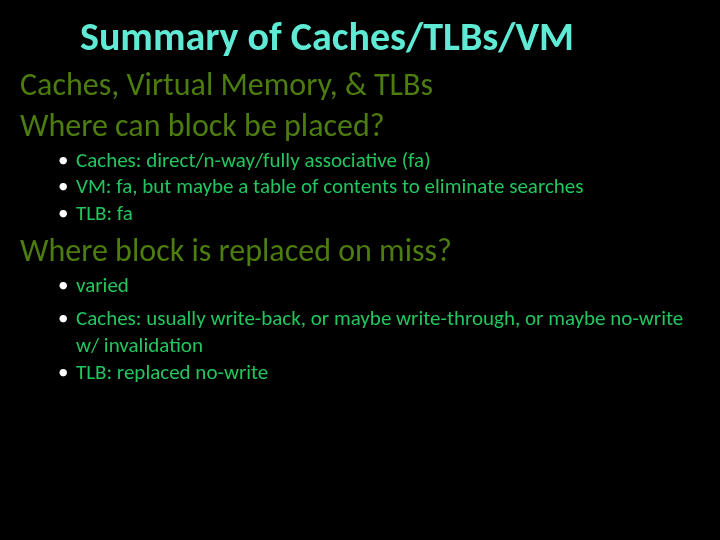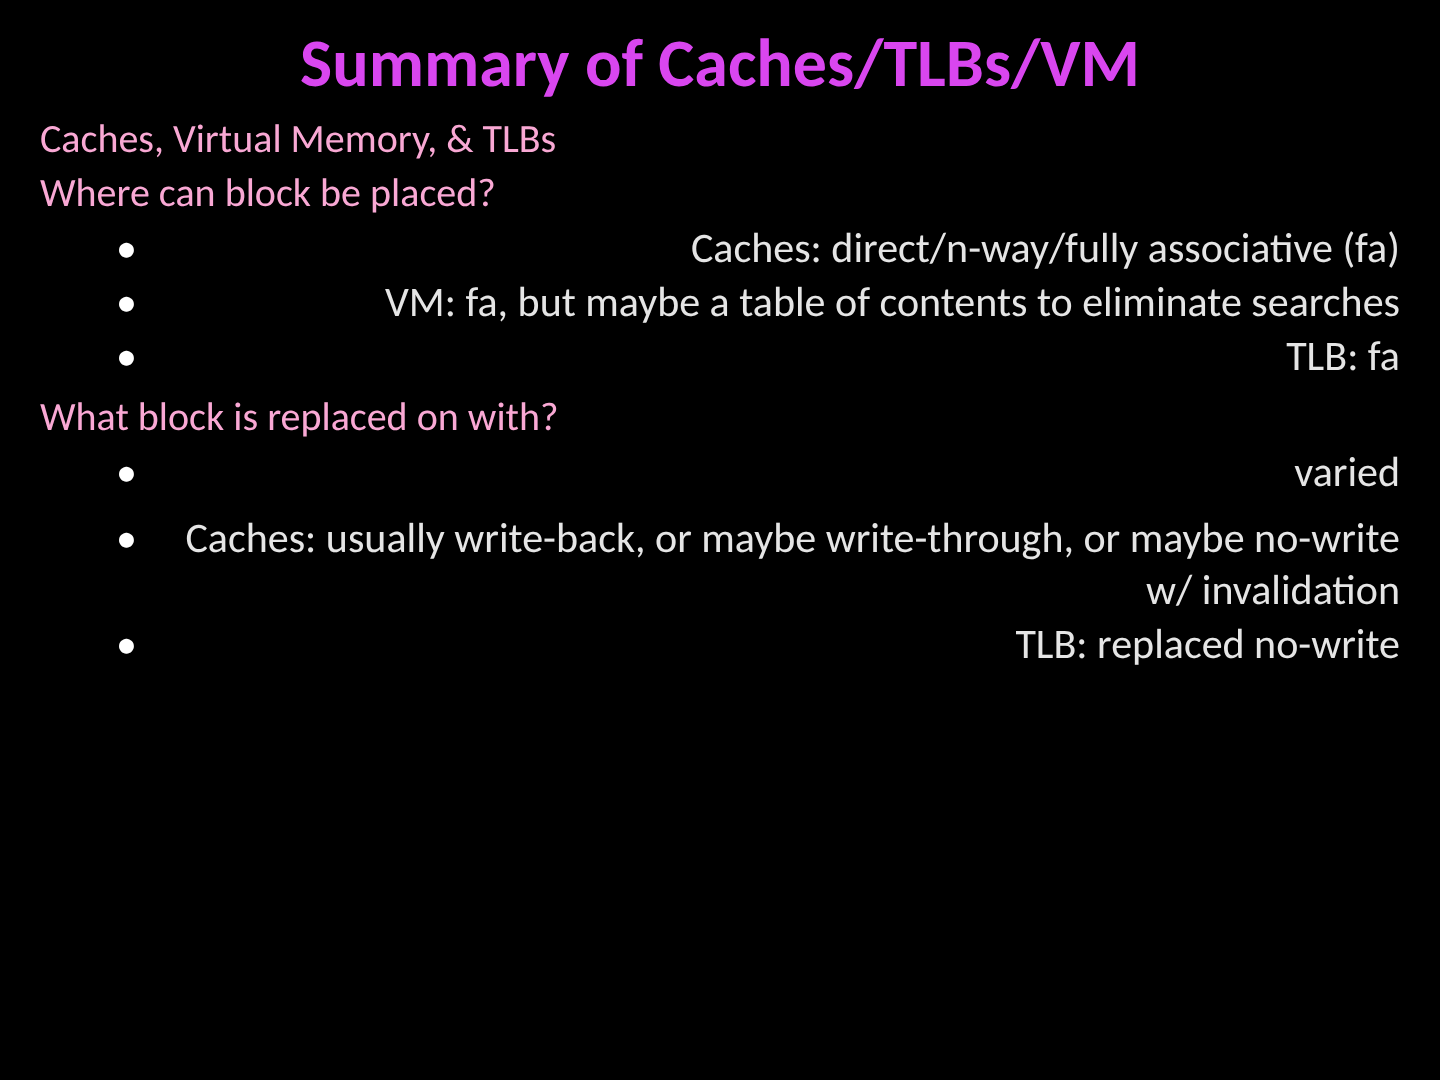--- a/index.html
+++ b/index.html
@@ -11,46 +11,45 @@
     font-family: Calibri, "Segoe UI", Arial, sans-serif;
     overflow: hidden;
   }
   .slide {
     width: 720px;
     height: 540px;
     box-sizing: border-box;
     padding: 8px 20px 0 20px;
   }
   .title {
-    color: #d946ef;
-    font-size: 34px;
+    color: #5eead4;
+    font-size: 40px;
     font-weight: 600;
-    text-align: center;
+    text-align: left;
     margin: 4px 0 6px 0;
     padding-left: 60px;
     padding-right: 60px;
   }
   .section {
-    color: #f9a8d4;
-    font-size: 20px;
+    color: #4d7c0f;
+    font-size: 32px;
     font-weight: 400;
     margin: 4px 0 2px 0;
     line-height: 1.15;
   }
   ul.bullets {
     margin: 2px 0 6px 0;
     padding-left: 56px;
     list-style: none;
   }
   ul.bullets li {
-    color: #e5e5e5;
+    color: #22c55e;
     font-size: 21px;
     line-height: 1.28;
     position: relative;
-    text-align: right;
   }
   ul.bullets li::before {
     content: "•";
     position: absolute;
     left: -18px;
     top: 0;
     color: #ffffff;
     font-size: 21px;
   }
 </style>
@@ -62,21 +61,21 @@
   <div class="title">Summary of Caches/TLBs/VM</div>
 
   <div class="section">Caches, Virtual Memory, &amp; TLBs</div>
   <div class="section">Where can block be placed?</div>
   <ul class="bullets">
     <li>Caches: direct/n-way/fully associative (fa)</li>
     <li>VM: fa, but maybe a table of contents to eliminate searches</li>
     <li>TLB: fa</li>
   </ul>
 
-  <div class="section">What block is replaced on with?</div>
+  <div class="section">Where block is replaced on miss?</div>
   <ul class="bullets">
     <li>varied</li>
   </ul>
 
   <ul class="bullets">
     <li>Caches: usually write-back, or maybe write-through, or maybe no-write w/ invalidation</li>
     <li>TLB: replaced no-write</li>
   </ul>
 
 </div>

